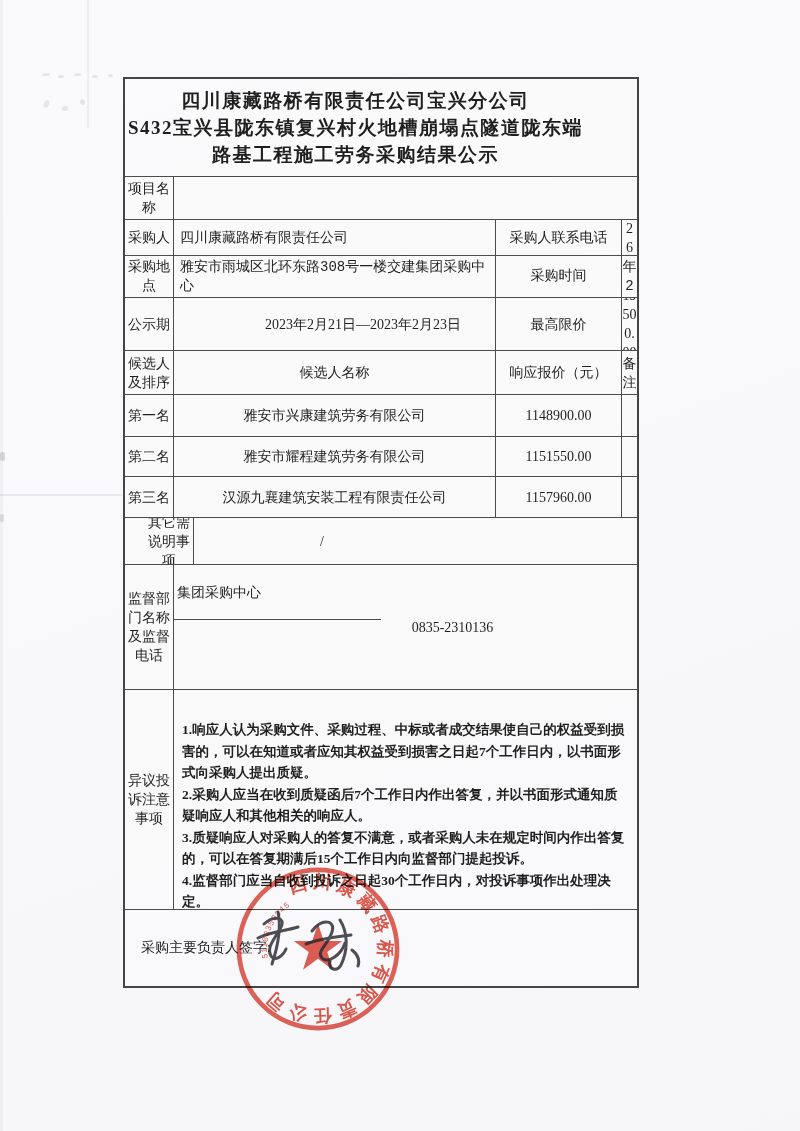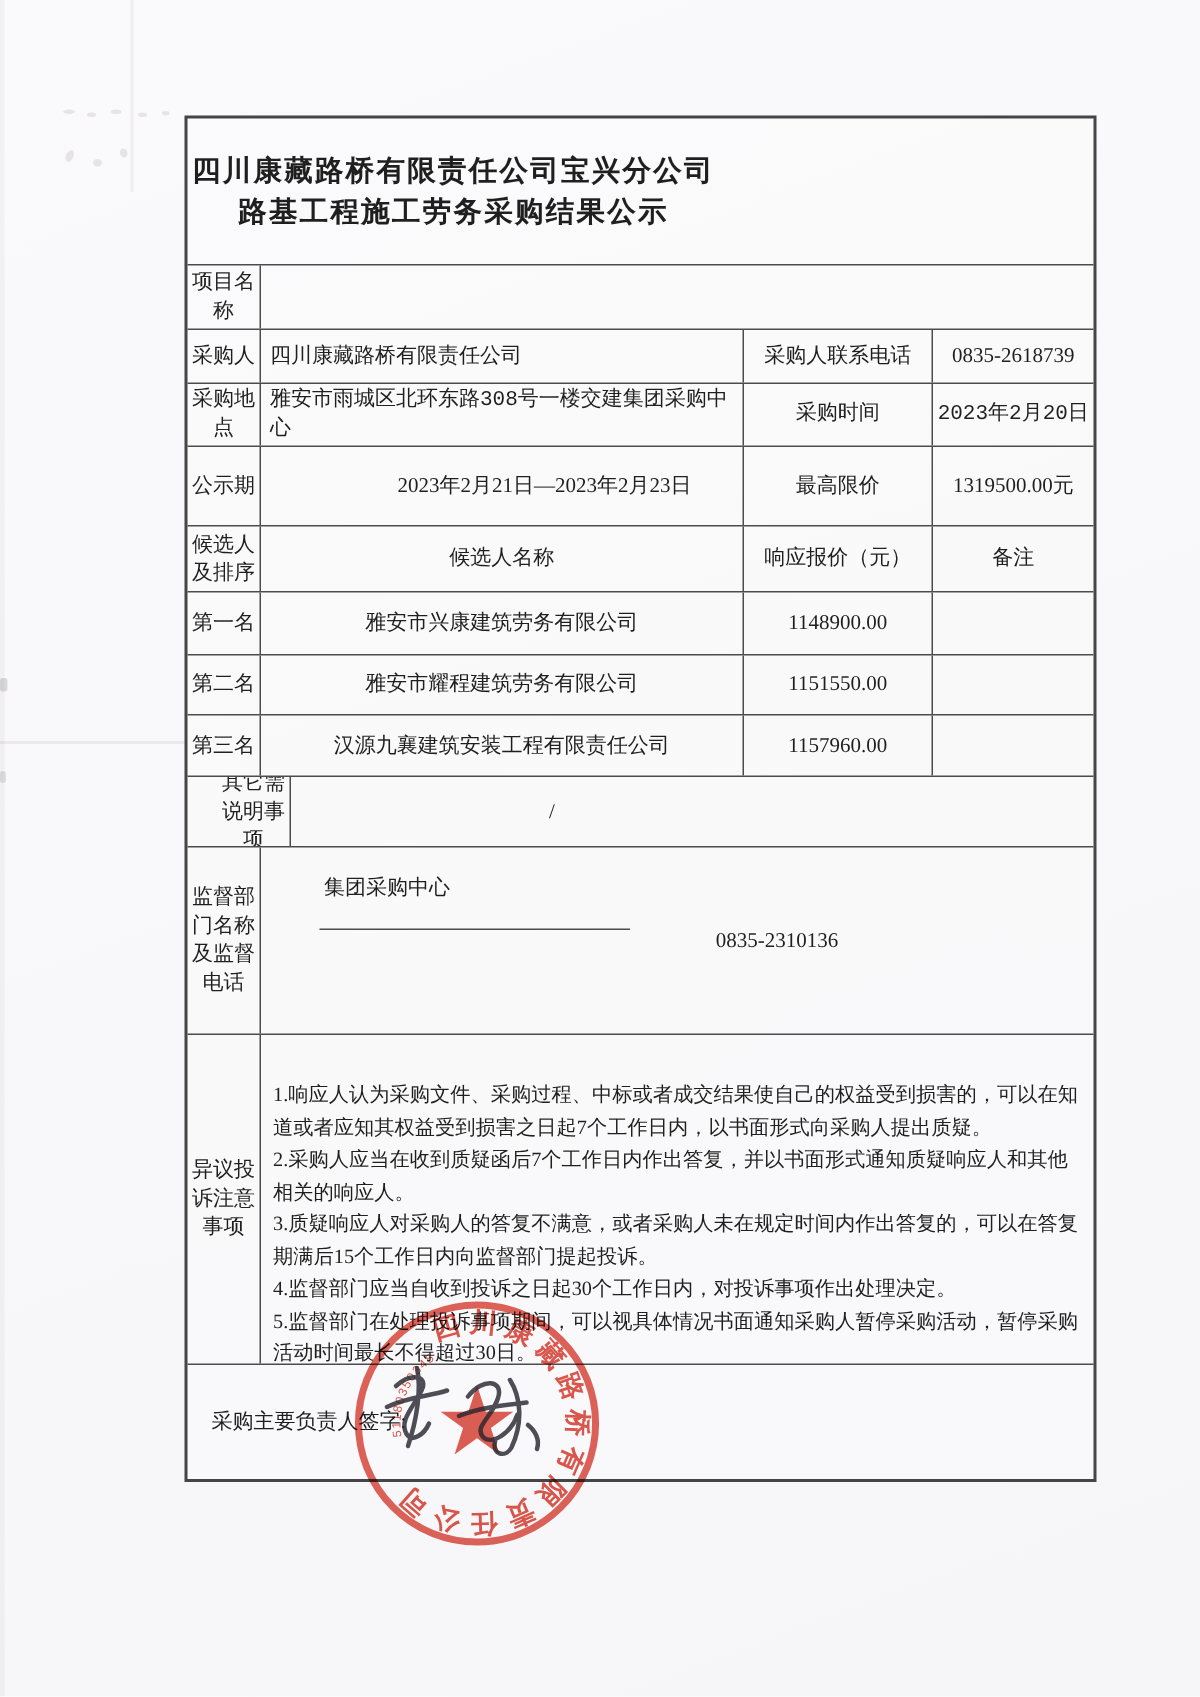--- a/index.html
+++ b/index.html
@@ -13,21 +13,21 @@
   
   .artifact{position:absolute;pointer-events:none;}
   .fold-v{left:87px;top:0;width:2px;height:128px;background:rgba(110,100,115,0.07);}
   .fold-h{left:0;top:494px;width:123px;height:2px;background:rgba(110,100,115,0.10);}
   .edge-l{left:0;top:0;width:3px;height:1131px;background:rgba(90,85,95,0.05);}
   .tick1{left:0;top:452px;width:5px;height:9px;background:rgba(70,65,75,0.18);border-radius:2px;}
   .tick2{left:0;top:514px;width:4px;height:8px;background:rgba(70,65,75,0.14);border-radius:2px;}
   .smudge{background:rgba(95,85,100,0.12);border-radius:50%;}
   
   .doc-table{
-    position:absolute;left:123px;top:77px;width:608px;height:911px;
+    position:absolute;left:123px;top:77px;width:516px;height:911px;
     box-sizing:border-box;border:2px solid #454545;background:rgba(255,255,255,0.25);
   }
   .row{display:flex;box-sizing:border-box;border-bottom:1px solid #4c4c4c;}
   .row.last{border-bottom:none;}
   .cell{
     box-sizing:border-box;border-right:1px solid #4c4c4c;
     display:flex;align-items:center;justify-content:center;
     text-align:center;font-size:14px;line-height:19px;padding:2px 3px;
     overflow:hidden;word-break:break-all;
   }
@@ -47,21 +47,21 @@
   .sub1{height:55px;border-bottom:1px solid #4c4c4c;}
   .sub2{flex:1;}
   .shiftL190{padding-right:190px;}
   .shiftL120{padding-right:120px;}
   .shiftL165{padding-right:116px;}
   .shiftR60{padding-left:60px;}
   .objection-cell{
     flex-direction:column;align-items:flex-start;justify-content:flex-start;
     text-align:left;padding:29px 9px 0 8px;font-size:13.5px;line-height:21.5px;
   }
-  .objection-cell div{margin:0;}
+  .objection-cell div{margin:0;font-weight:bold;}
   .sig-row{position:relative;align-items:center;}
   .sig-label{font-size:14px;padding-left:16px;display:flex;align-items:center;}
   
   .seal{
     position:absolute;left:233px;top:864px;width:170px;height:170px;
     mix-blend-mode:multiply;opacity:0.85;z-index:5;pointer-events:none;
   }
   .handsig{
     position:absolute;left:248px;top:898px;width:135px;height:90px;
     z-index:6;opacity:0.92;pointer-events:none;
@@ -84,20 +84,21 @@
   <div class="artifact smudge" style="left:108px;top:74px;width:5px;height:3px;"></div>
   <div class="artifact smudge" style="left:44px;top:100px;width:5px;height:8px;transform:rotate(25deg);"></div>
   <div class="artifact smudge" style="left:62px;top:106px;width:6px;height:5px;"></div>
   <div class="artifact smudge" style="left:80px;top:99px;width:5px;height:6px;transform:rotate(-20deg);"></div>
 
   <div class="doc-table">
 
     <div class="row" style="height:98px;">
       <div class="cell title-cell endcol">
         <div>四川康藏路桥有限责任公司宝兴分公司</div>
+        <div>S432宝兴县陇东镇复兴村火地槽崩塌点隧道陇东端</div>
         <div>路基工程施工劳务采购结果公示</div>
       </div>
     </div>
 
     <div class="row" style="height:43px;">
       <div class="cell c1">项目名称</div>
     </div>
 
     <div class="row" style="height:36px;">
       <div class="cell c1">采购人</div>
@@ -146,21 +147,21 @@
       <div class="cell c2">汉源九襄建筑安装工程有限责任公司</div>
       <div class="cell c3">1157960.00</div>
       <div class="cell c4 endcol"></div>
     </div>
 
     <div class="row" style="height:47px;padding-left:20px;">
       <div class="cell c1">其它需说明事项</div>
       <div class="cell c4 endcol shiftL190">/</div>
     </div>
 
-    <div class="row" style="height:125px;gap:39px;">
+    <div class="row" style="height:125px;">
       <div class="cell c1">监督部门名称及监督电话</div>
       <div class="stackwrap">
         <div class="cell sub sub1 shiftL120">集团采购中心</div>
         <div class="cell sub sub2 shiftL165">0835-2310136</div>
       </div>
     </div>
 
     <div class="row" style="height:220px;">
       <div class="cell c1">异议投诉注意事项</div>
       <div class="cell c4 endcol objection-cell">

